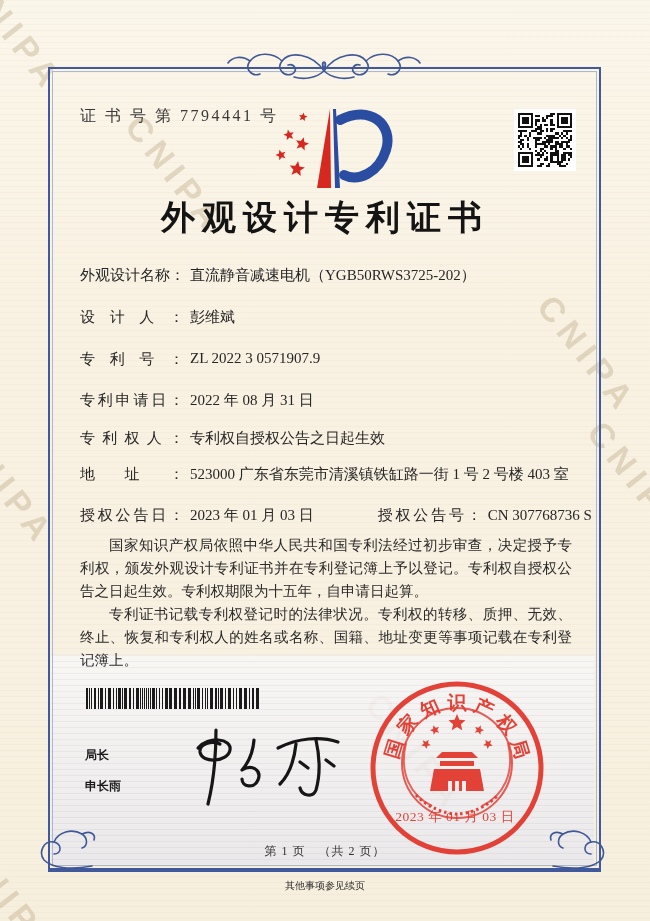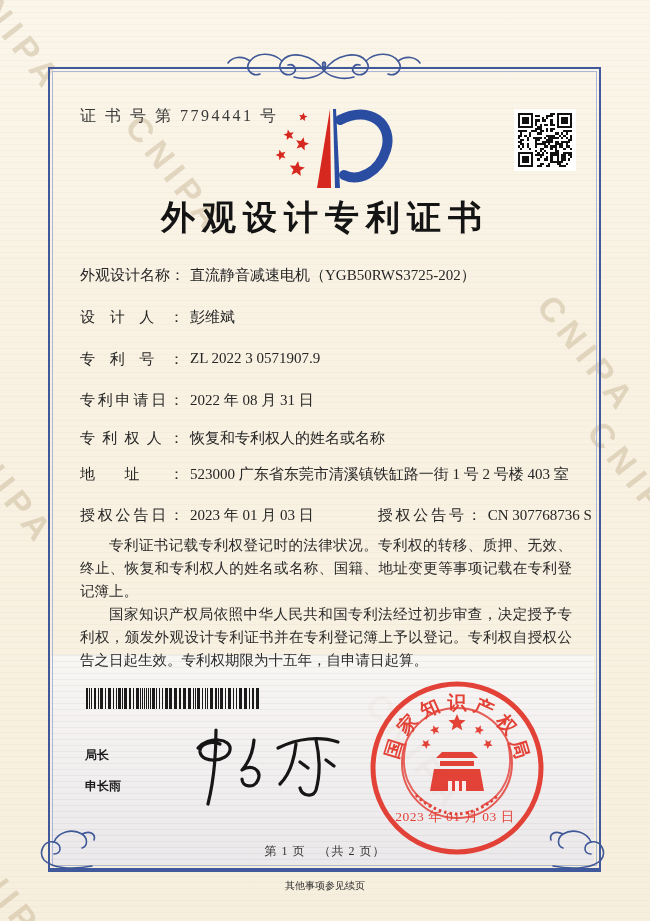--- a/index.html
+++ b/index.html
@@ -333,32 +333,32 @@
   <div class="f" style="top:308px">
     <span class="lbl">设计人：</span><span class="val">彭维斌</span>
   </div>
   <div class="f" style="top:350px">
     <span class="lbl">专利号：</span><span class="val">ZL 2022 3 0571907.9</span>
   </div>
   <div class="f" style="top:391px">
     <span class="lbl">专利申请日：</span><span class="val">2022 年 08 月 31 日</span>
   </div>
   <div class="f" style="top:429px">
-    <span class="lbl">专利权人：</span><span class="val">恢复和专利权人的姓名或名称</span>
+    <span class="lbl">专利权人：</span><span class="val">专利权自授权公告之日起生效</span>
   </div>
   <div class="f" style="top:465px">
     <span class="lbl">地址：</span><span class="val">523000 广东省东莞市清溪镇铁缸路一街 1 号 2 号楼 403 室</span>
   </div>
   <div class="f f2" style="top:506px">
     <span class="lbl">授权公告日：</span><span class="val">2023 年 01 月 03 日</span><span class="lbl pair2">授权公告号：</span><span class="val">CN 307768736 S</span>
   </div>
 
   <div class="paras">
+    <p>国家知识产权局依照中华人民共和国专利法经过初步审查，决定授予专利权，颁发外观设计专利证书并在专利登记簿上予以登记。专利权自授权公告之日起生效。专利权期限为十五年，自申请日起算。</p>
     <p>专利证书记载专利权登记时的法律状况。专利权的转移、质押、无效、终止、恢复和专利权人的姓名或名称、国籍、地址变更等事项记载在专利登记簿上。</p>
-    <p>国家知识产权局依照中华人民共和国专利法经过初步审查，决定授予专利权，颁发外观设计专利证书并在专利登记簿上予以登记。专利权自授权公告之日起生效。专利权期限为十五年，自申请日起算。</p>
   </div>
 
   <svg class="barcode" id="barcode-svg" width="178" height="21" viewBox="0 0 178 21">
       <rect x="1" y="0" width="2" height="21" fill="#1a1a1a"></rect>
       <rect x="4" y="0" width="1" height="21" fill="#1a1a1a"></rect>
       <rect x="6" y="0" width="1" height="21" fill="#1a1a1a"></rect>
       <rect x="9" y="0" width="2" height="21" fill="#1a1a1a"></rect>
       <rect x="13" y="0" width="1" height="21" fill="#1a1a1a"></rect>
       <rect x="15" y="0" width="3" height="21" fill="#1a1a1a"></rect>
       <rect x="20" y="0" width="1" height="21" fill="#1a1a1a"></rect>

